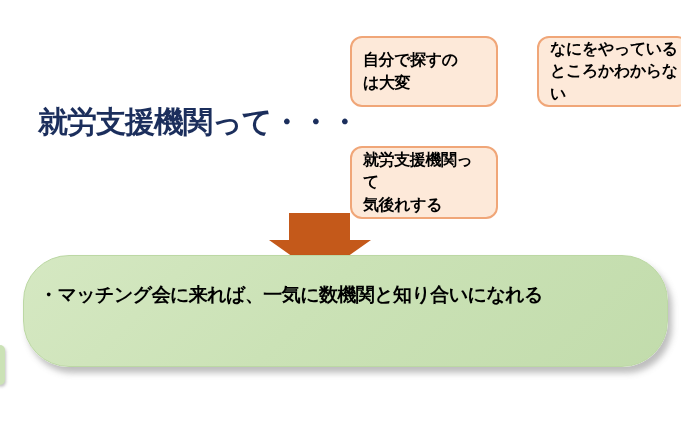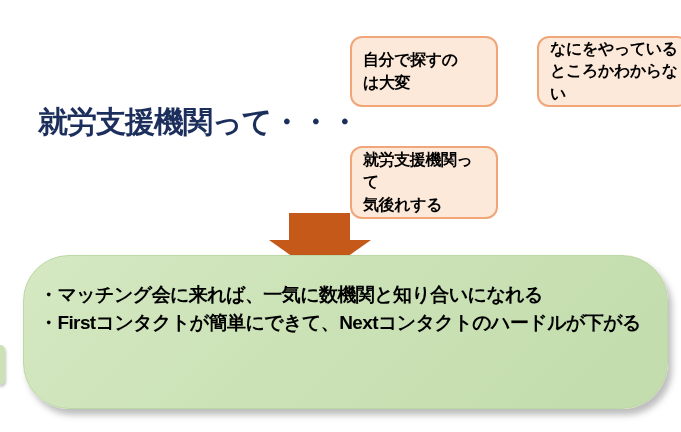--- a/index.html
+++ b/index.html
@@ -68,21 +68,21 @@
     height: 70px;
   }
   .down-arrow polygon { fill: #c4591a; }
 
   
   .benefit-box {
     position: absolute;
     left: 23px;
     top: 255px;
     width: 645px;
-    height: 154px;
+    height: 112px;
     box-sizing: border-box;
     background: linear-gradient(135deg, #d5e8c2 0%, #cbe2b6 45%, #c2dcac 100%);
     border: 1px solid #bcd8a4;
     border-radius: 46px;
     box-shadow: 4px 6px 6px rgba(110, 110, 110, 0.45);
     padding: 25px 18px 0 15px;
   }
   .benefit-line {
     font-size: 19px;
     font-weight: 700;
@@ -125,18 +125,17 @@
 気後れする</span>
     </div>
   </div>
 
   <svg class="down-arrow" viewBox="0 0 120 70" aria-hidden="true">
     <polygon points="29,3 90,3 90,30 111,30 60,66 9,30 29,30"></polygon>
   </svg>
 
   <div class="benefit-box">
     <div class="benefit-line">・マッチング会に来れば、一気に数機関と知り合いになれる</div>
-    <div class="benefit-line">・Firstコンタクトが簡単にできて、Nextコンタクトのハードルが下がる</div>
   </div>
 
   <div class="edge-sliver"></div>
 
 </div>
 
 </body></html>

